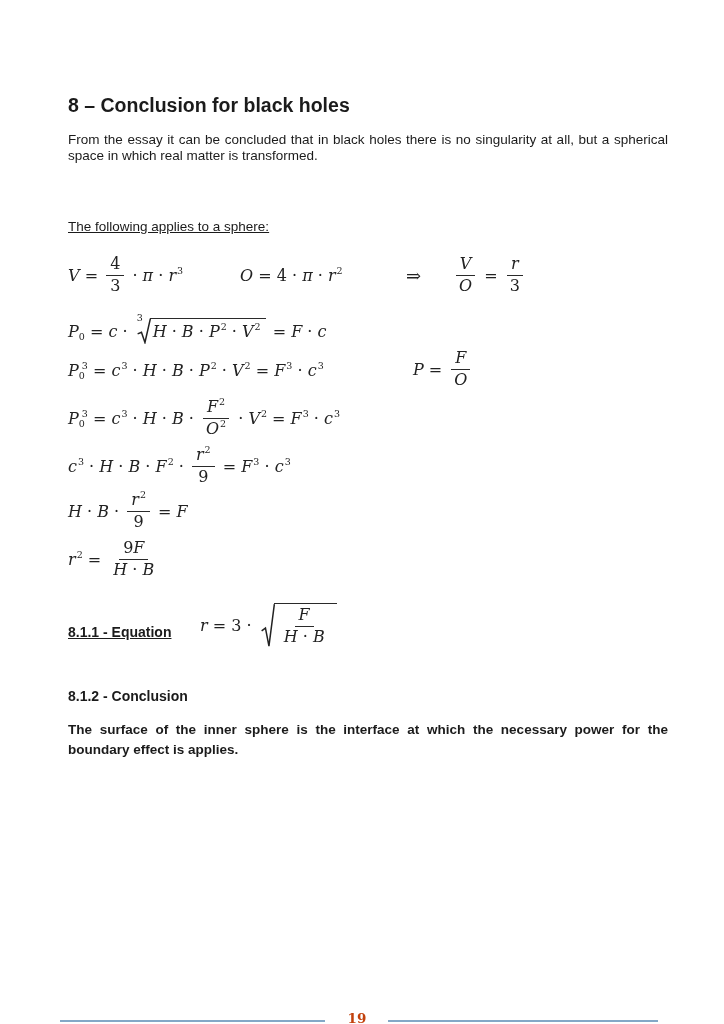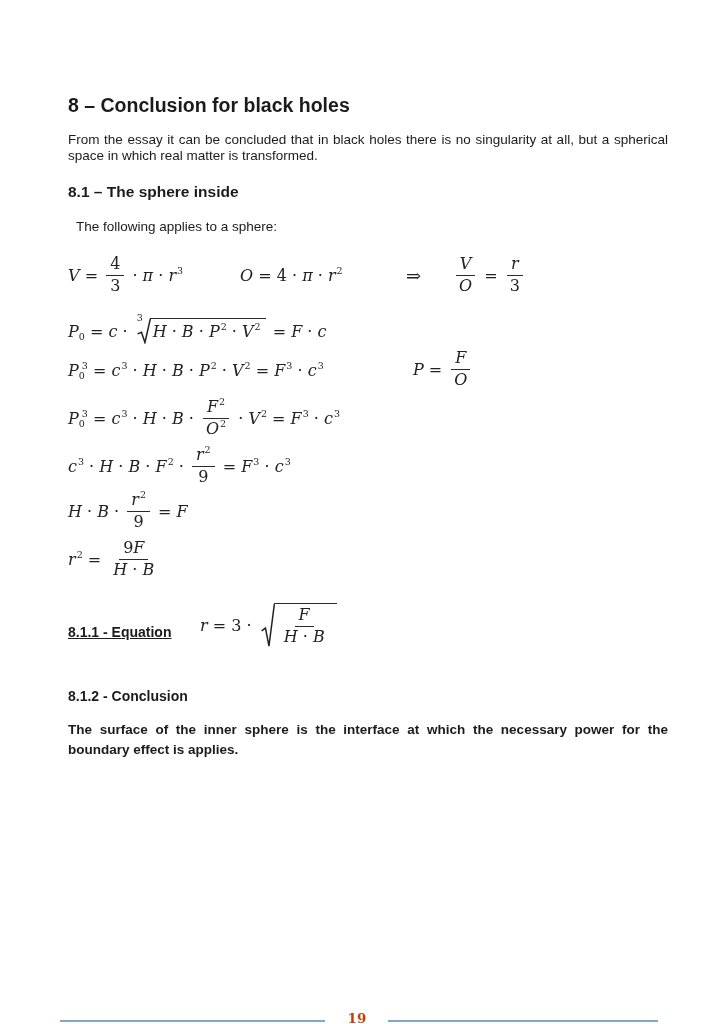--- a/index.html
+++ b/index.html
@@ -7,21 +7,21 @@
   .page {
     position:relative; width:724px; height:1024px; background:#ffffff;
     font-family:"Liberation Sans", sans-serif; color:#1b1b1b; overflow:hidden;margin-top:44px;
   }
   .abs { position:absolute; }
 
   
   .doc-title   { left:68px; top:50px;  font-size:19.5px; font-weight:bold; }
   .intro       { left:68px; top:88px;  width:600px; font-size:13.5px; line-height:16px; text-align:justify; }
   .h-81        { left:68px; top:139px; font-size:15.5px; font-weight:bold; }
-  .lead        { left:76px; top:175px; font-size:13.5px; }
+  .lead        { left:68px; top:175px; font-size:13.5px;text-decoration:underline; }
   .h-811       { left:68px; top:580px; font-size:14px; font-weight:bold;text-decoration:underline; }
   .h-812       { left:68px; top:644px; font-size:14px; font-weight:bold;text-align:right; }
   .conclusion  { left:68px; top:676px; width:600px; font-size:13.5px; line-height:20px; font-weight:bold; text-align:justify; }
 
   
   .eq {
     position:absolute; display:flex; align-items:center; white-space:pre;
     font-family:"DejaVu Serif", serif; font-size:16px; color:#222222;
   }
   .eq-volume        { left:68px;  top:205px; height:52px; }
@@ -62,21 +62,20 @@
 </style>
 </head>
 <body>
 
 <div class="page">
 
   <h1 class="abs doc-title">8 – Conclusion for black holes</h1>
 
   <p class="abs intro">From the essay it can be concluded that in black holes there is no singularity at all, but a spherical space in which real matter is transformed.</p>
 
-  <h2 class="abs h-81">8.1 – The sphere inside</h2>
 
   <p class="abs lead">The following applies to a sphere:</p>
 
   <div class="eq eq-volume"><span class="mi">V</span><span class="mr"> = </span><span class="mfrac"><span class="mnum"><span class="mr">4</span></span><span class="mden"><span class="mr">3</span></span></span><span class="mr"> · </span><span class="mi">π</span><span class="mr"> · </span><span class="mi">r</span><span class="msup">3</span></div>
   <div class="eq eq-surface"><span class="mi">O</span><span class="mr"> = 4 · </span><span class="mi">π</span><span class="mr"> · </span><span class="mi">r</span><span class="msup">2</span></div>
   <div class="eq eq-implies"><span class="mr">⇒</span></div>
   <div class="eq eq-ratio"><span class="mfrac"><span class="mnum"><span class="mi">V</span></span><span class="mden"><span class="mi">O</span></span></span><span class="mr"> = </span><span class="mfrac"><span class="mnum"><span class="mi">r</span></span><span class="mden"><span class="mr">3</span></span></span></div>
 
   <div class="eq eq-p0-root"><span class="mi">P</span><span class="msub">0</span><span class="mr"> = </span><span class="mi">c</span><span class="mr"> · </span><span class="mroot"><span class="midx">3</span><span class="msign"><svg viewBox="0 0 22 40" preserveAspectRatio="none">
             <path d="M1 25 L7 22.5 L12.5 38.5 L21 1" fill="none" stroke="#222222" stroke-width="1.5" vector-effect="non-scaling-stroke"></path>

